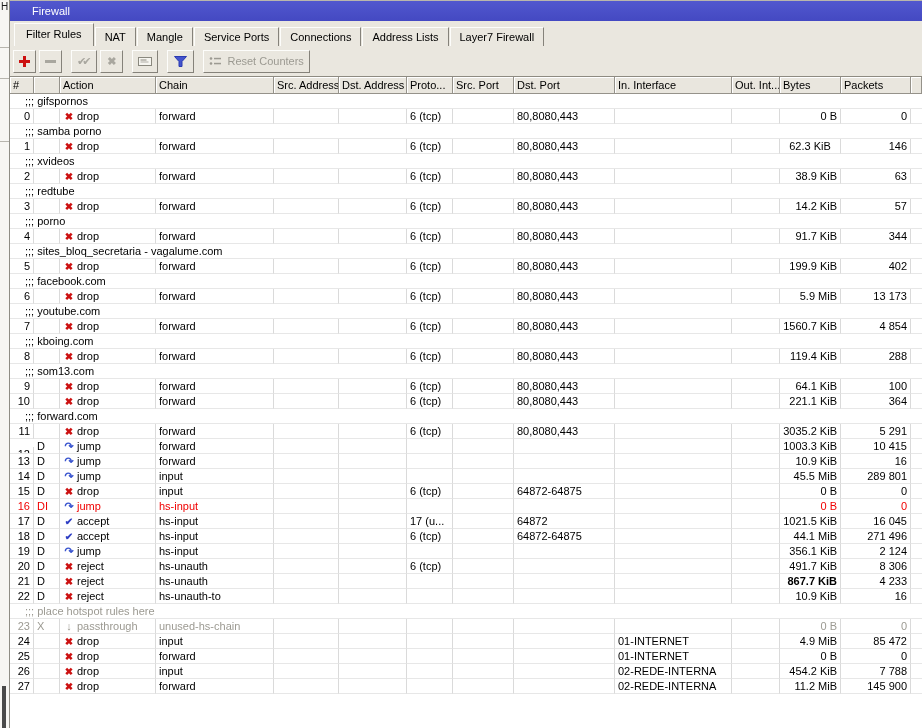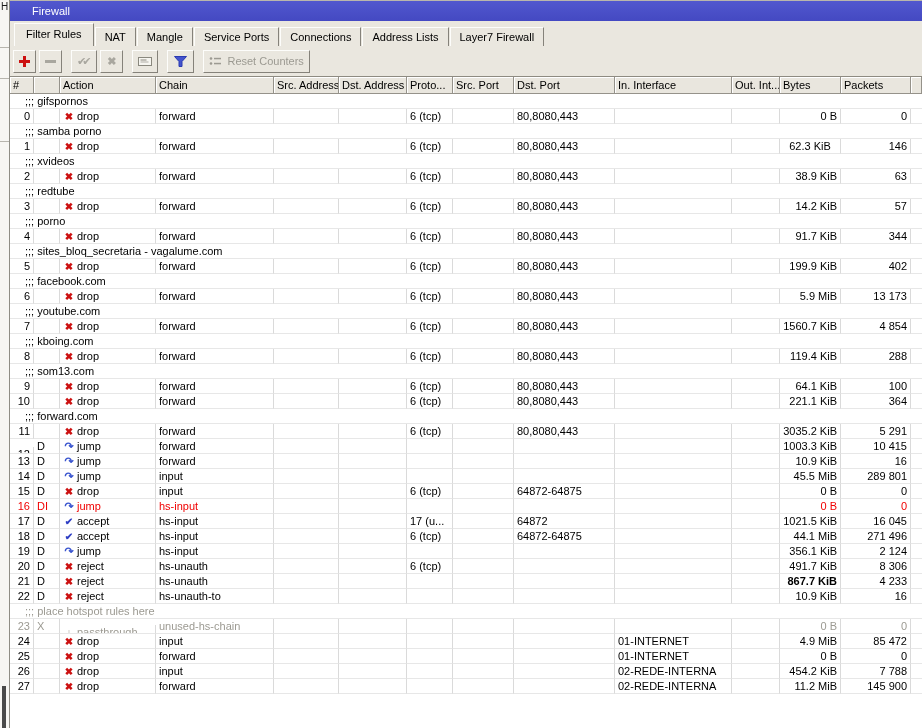--- a/index.html
+++ b/index.html
@@ -543,21 +543,21 @@
             <div class="cell right" style="width: 61px;">10.9 KiB</div>
             <div class="cell right" style="width: 70px;">16</div>
             <div class="cell" style="width: 11px; flex: 1 0 auto; border-right: none;"></div>
           </div>
           <div class="trow muted">
             <div class="ccell">;;; place hotspot rules here</div>
           </div>
           <div class="trow muted">
             <div class="cell right" style="width: 24px;">23</div>
             <div class="cell" style="width: 26px;">X</div>
-            <div class="cell" style="width: 96px; margin-top: 6px;"><span class="icon i-pass">↓</span><span>passthrough</span></div>
+            <div class="cell" style="width: 96px;"><span class="icon i-pass">↓</span><span>passthrough</span></div>
             <div class="cell" style="width: 118px;">unused-hs-chain</div>
             <div class="cell" style="width: 65px;"></div>
             <div class="cell" style="width: 68px;"></div>
             <div class="cell" style="width: 46px;"></div>
             <div class="cell" style="width: 61px;"></div>
             <div class="cell" style="width: 101px;"></div>
             <div class="cell" style="width: 117px;"></div>
             <div class="cell" style="width: 48px;"></div>
             <div class="cell right" style="width: 61px;">0 B</div>
             <div class="cell right" style="width: 70px;">0</div>

